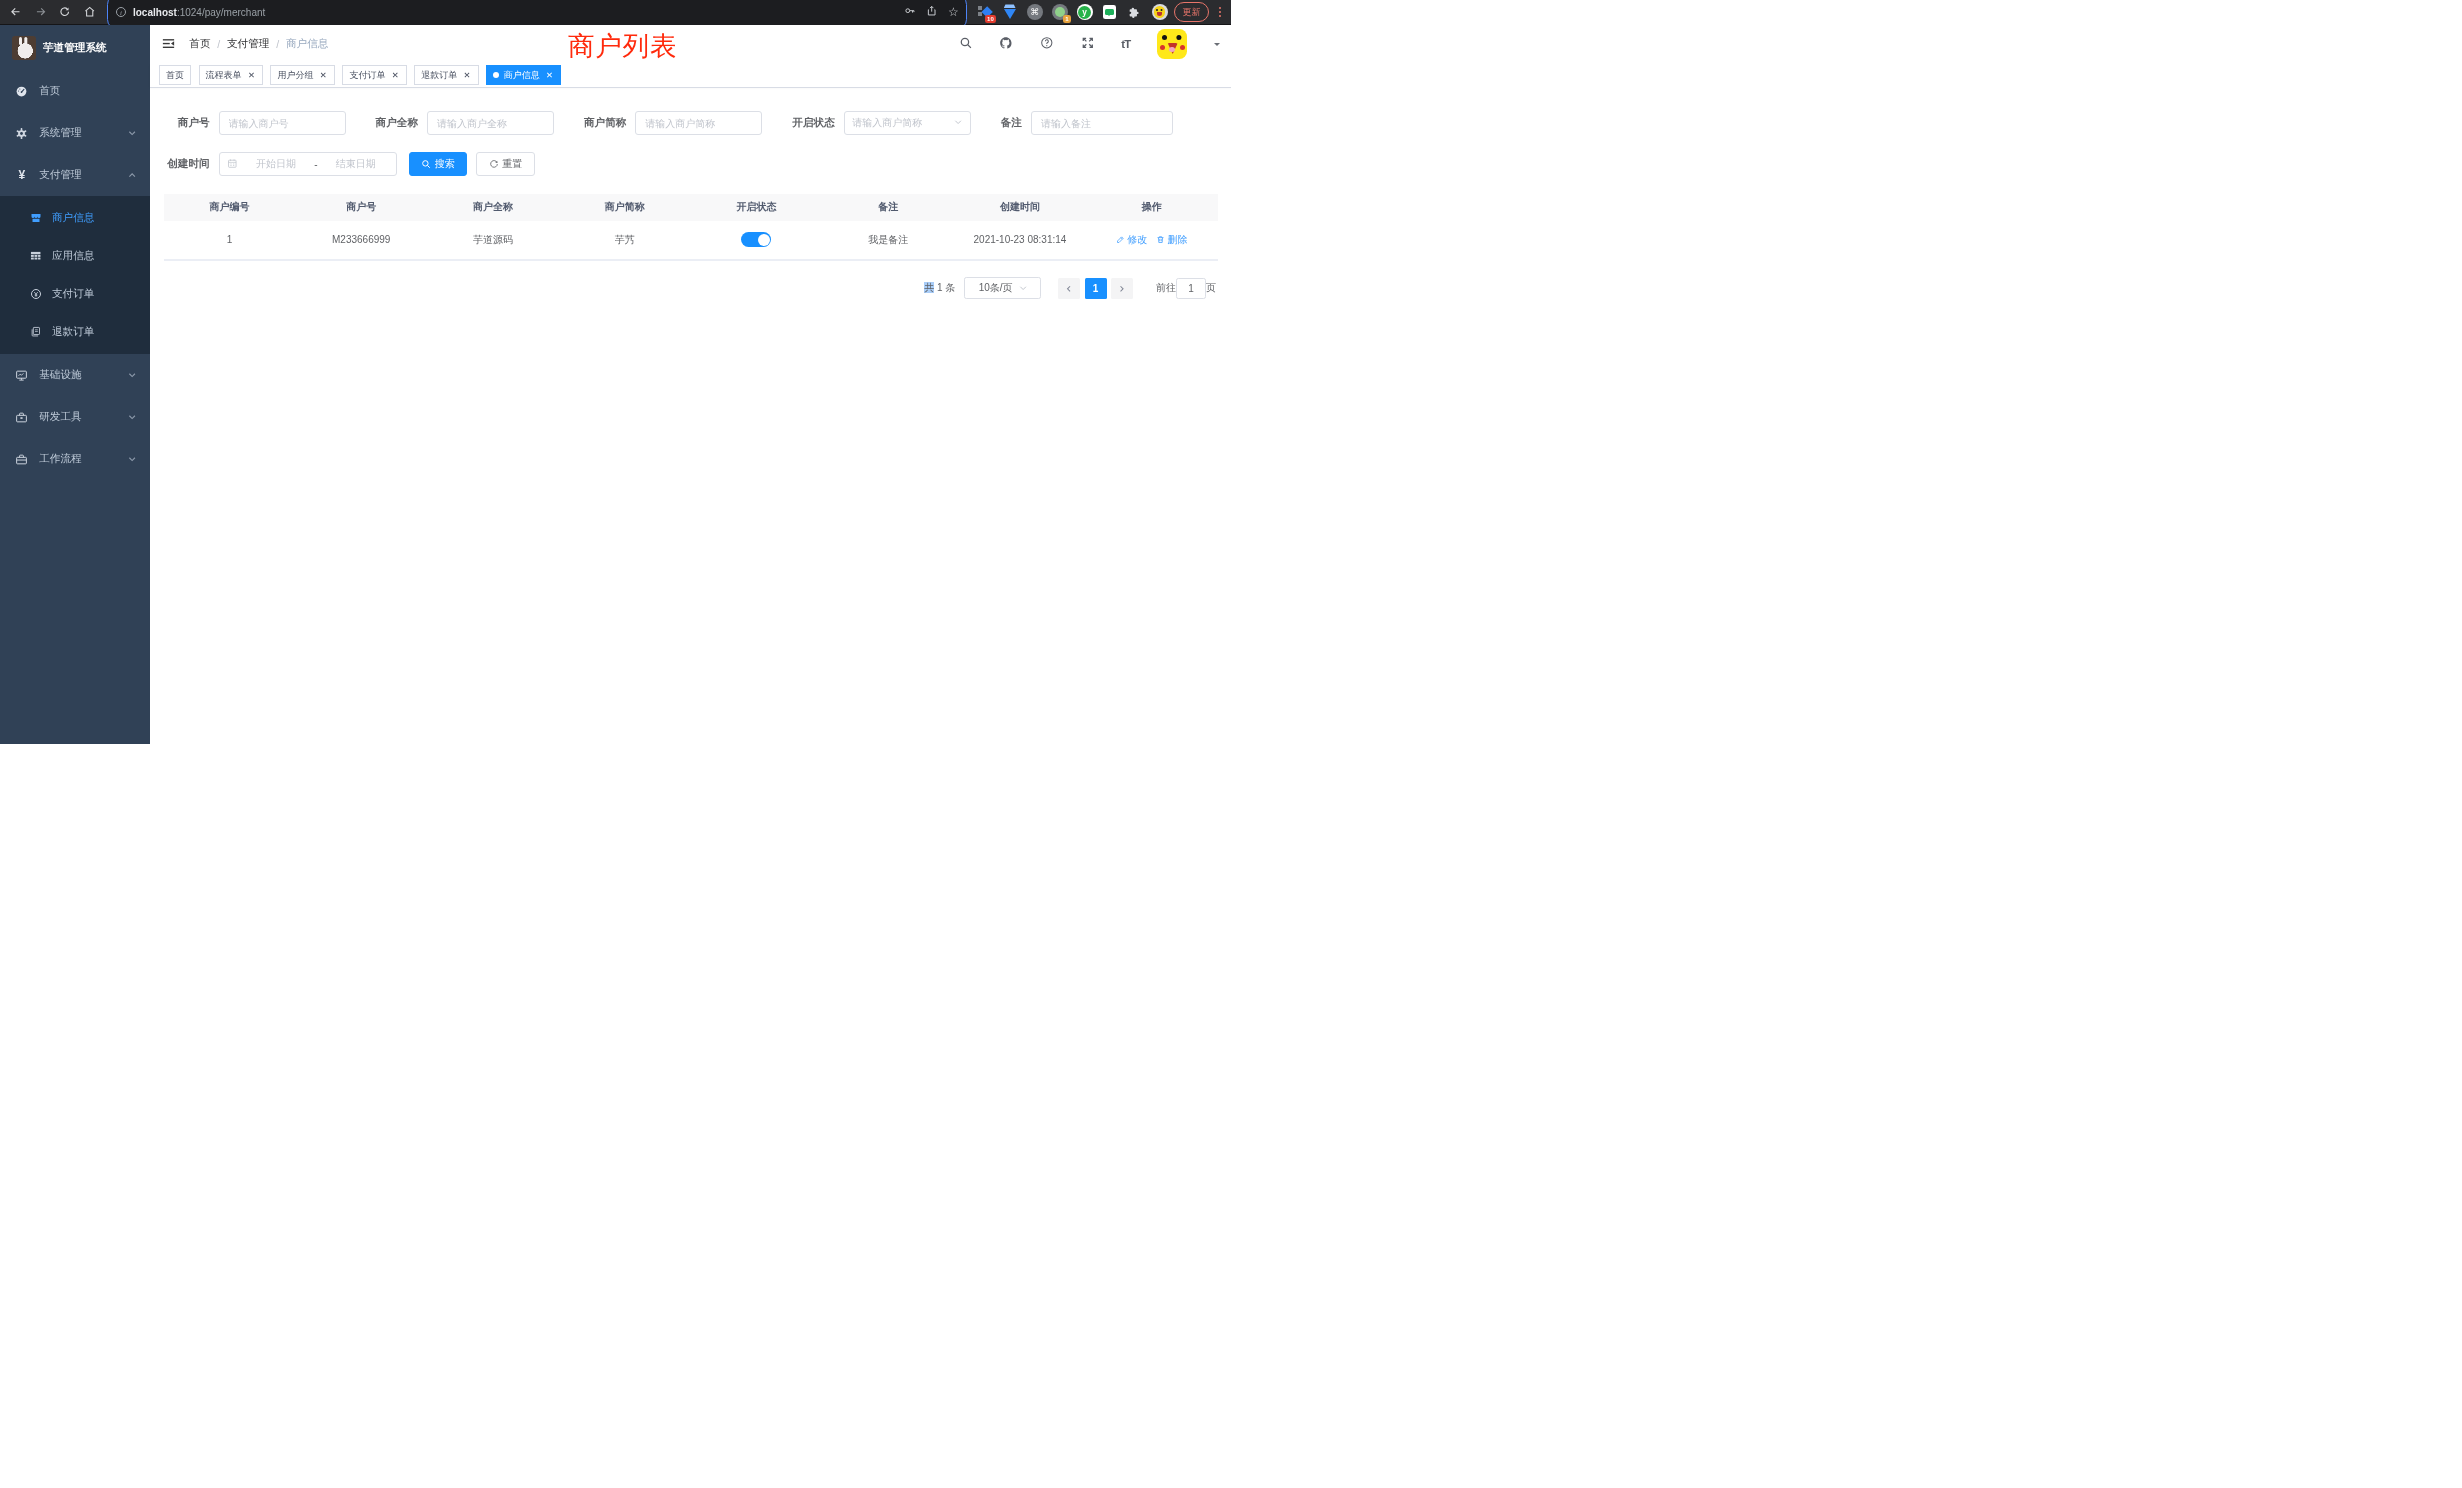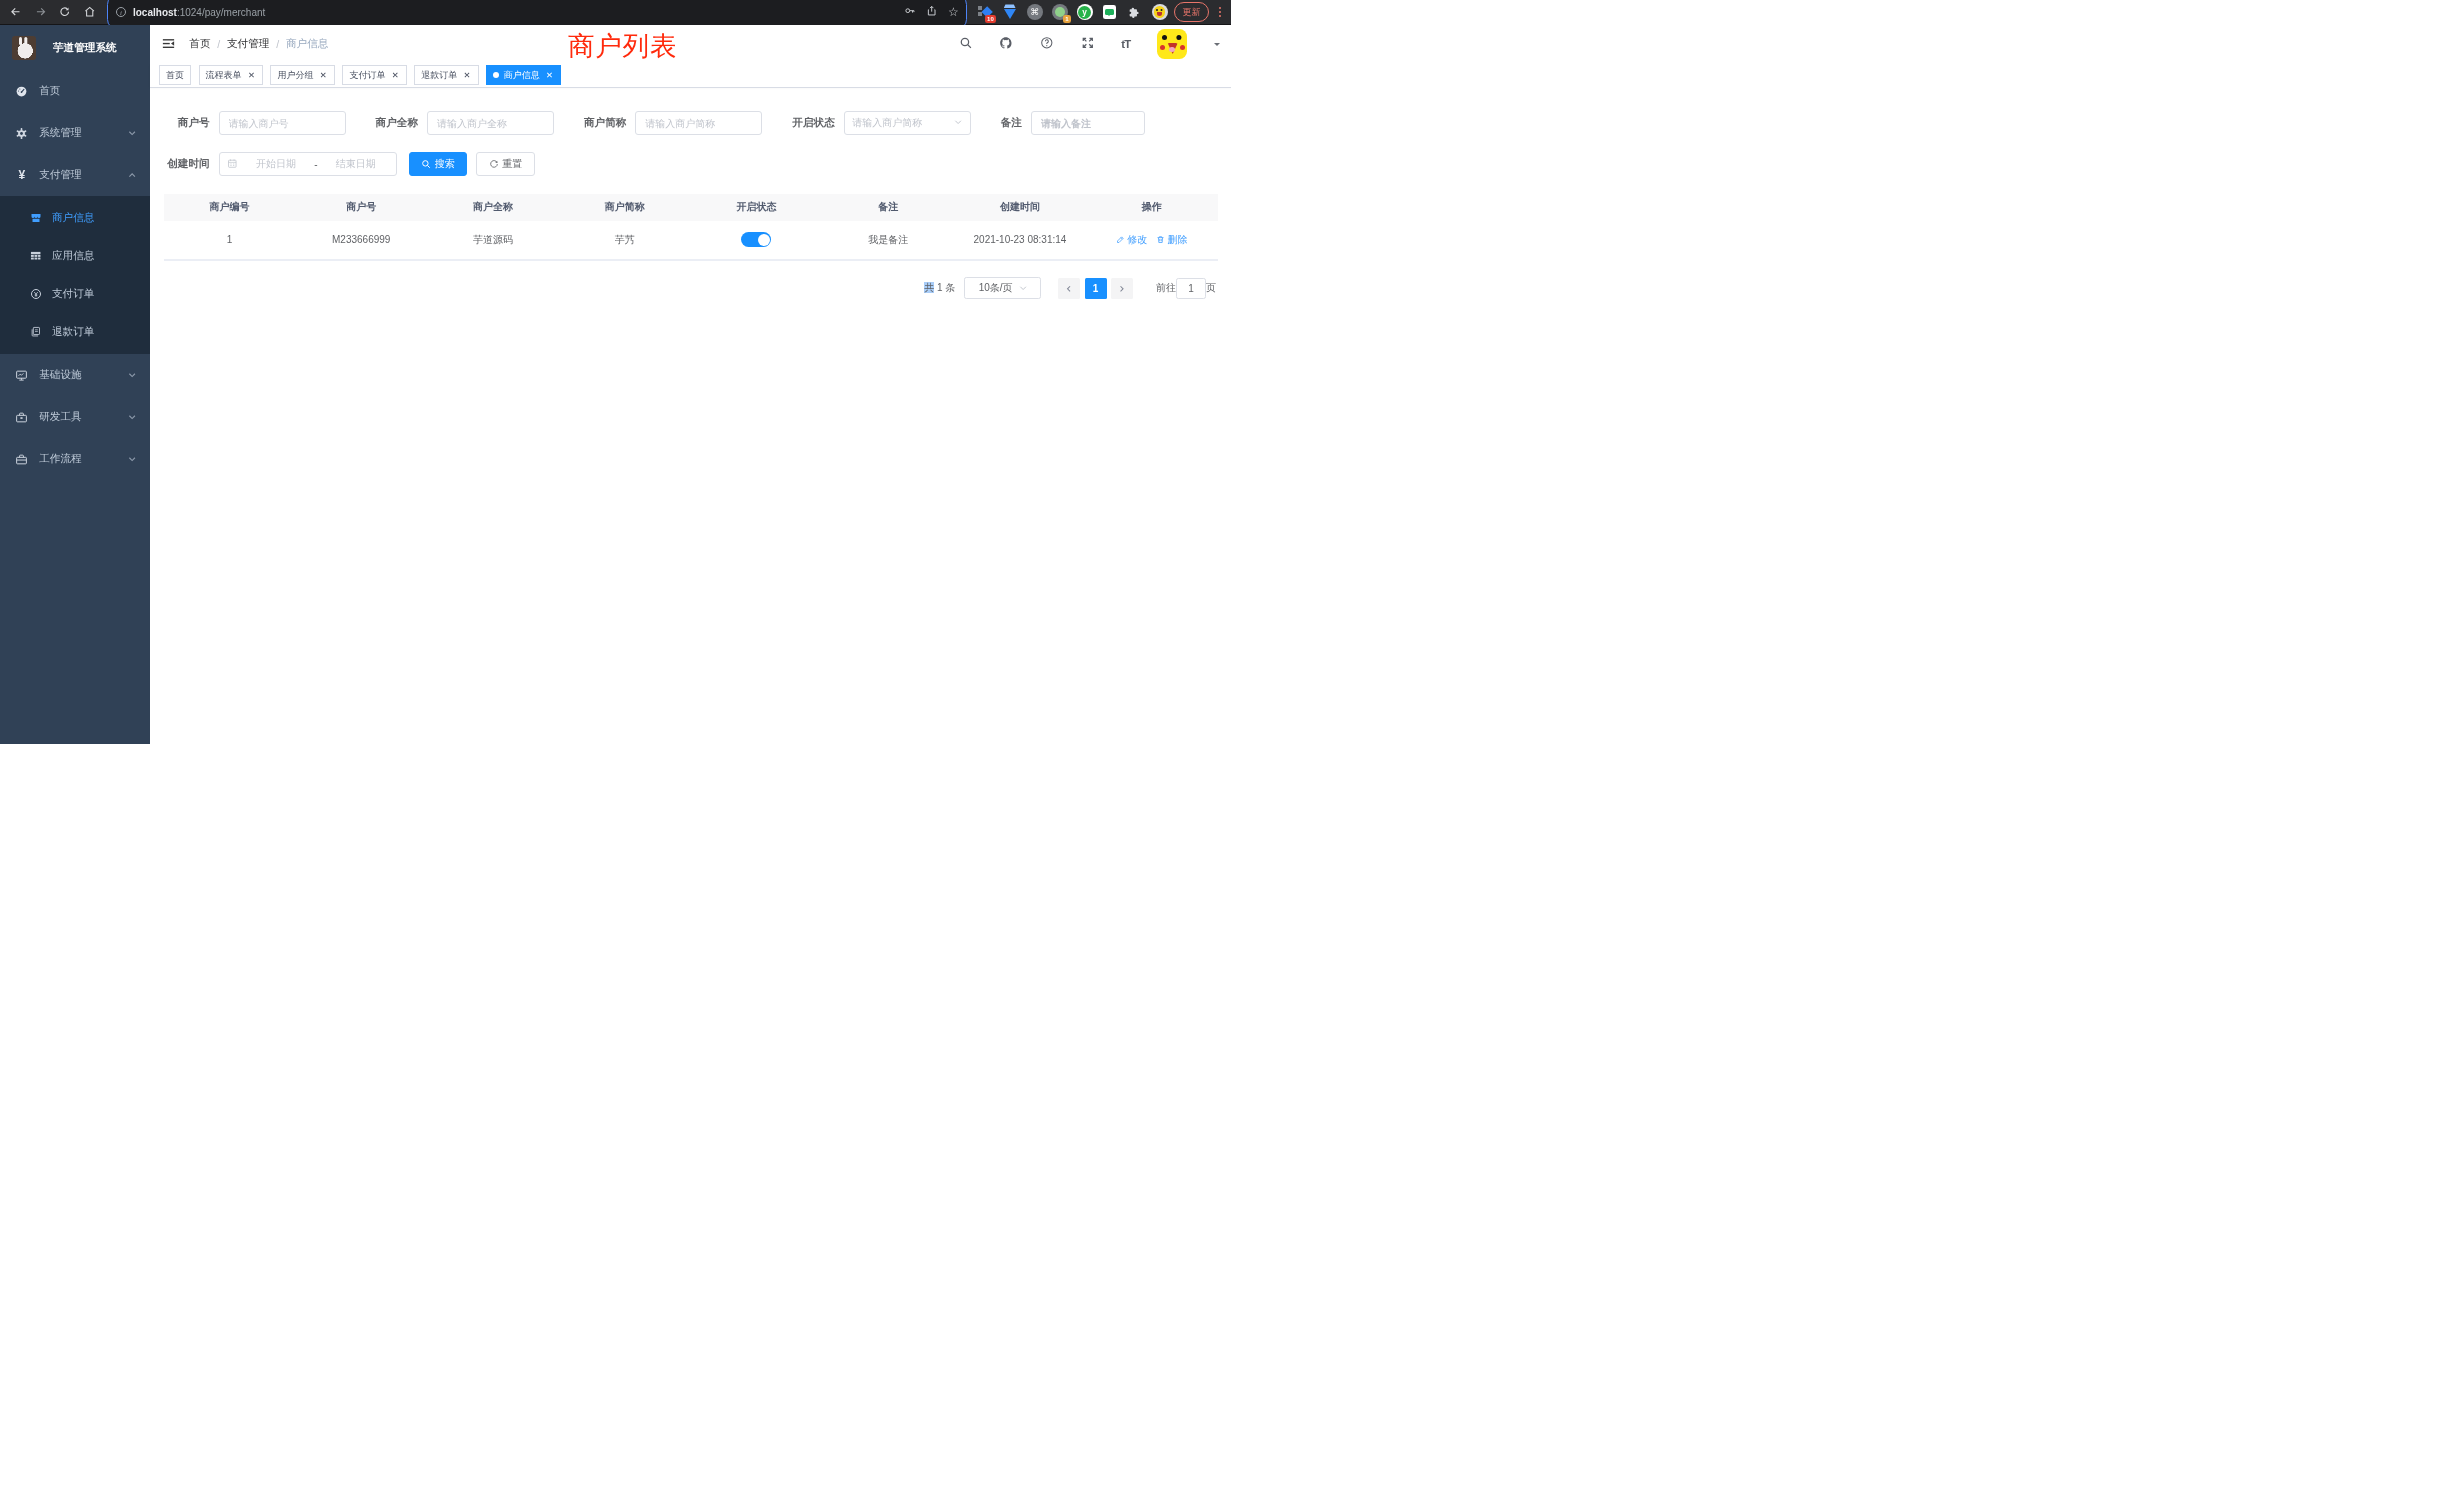--- a/index.html
+++ b/index.html
@@ -46,21 +46,21 @@
   .menu-dots i { width:2.3px; height:2.3px; border-radius:50%; background:#e8756a; }
 
   
   .app { display:flex; height:719px; }
 
   
   .sidebar { width:150px; background:#304156; flex:0 0 auto; color:#bfcbd9; font-size:10.6px; }
   .logo-row { display:flex; align-items:center; padding:8.3px 0 8.3px 12px; height:45px; }
   .logo-img { width:24px; height:24px; border-radius:3px; background:radial-gradient(circle at 55% 62%, #efeceb 0 38%, #4d3d33 39%); position:relative; flex:0 0 auto; }
   .logo-img:before { content:""; position:absolute; left:6.8px; top:1.5px; width:3px; height:8.3px; background:#f2efee; border-radius:1.5px; box-shadow:5.3px 0 0 #f2efee; }
-  .logo-title { color:#fff; font-weight:600; margin-left:17px; font-size:10.6px; white-space:nowrap; }
+  .logo-title { color:#fff; font-weight:600; margin-left:7px; font-size:10.6px; white-space:nowrap; }
   .menu-item { position:relative; height:42px; display:flex; align-items:center; padding-left:15px; cursor:pointer; }
   .menu-item .m-ic { width:13.6px; height:13.6px; margin-right:10.6px; display:flex; align-items:center; justify-content:center; color:#dfe4ec; flex:0 0 auto; font-size:12px; }
   .menu-item .chev { position:absolute; right:13.6px; color:#8d9aab; }
   .chev svg { width:8.3px; height:8.3px; }
   .submenu { background:#1f2d3d; padding:3px 0; }
   .sub-item { height:38px; display:flex; align-items:center; padding-left:30px; cursor:pointer; }
   .sub-item .m-ic { width:12px; height:12px; margin-right:10px; display:flex; align-items:center; justify-content:center; color:#c8d0dc; font-size:10px; }
   .sub-item.active { color:#409eff; }
   .sub-item.active .m-ic { color:#409eff; }
   .yen-glyph { font-weight:700; font-size:13px; color:#e8edf4; }
@@ -94,21 +94,21 @@
 
   
   .content { padding:23px 15px 0 7.6px; flex:1 1 auto; }
   .filter-row { display:flex; align-items:center; margin-bottom:17.4px; }
   .f-item { display:flex; align-items:center; margin-right:30px; }
   .f-item:last-child { margin-right:0; }
   .f-label { font-size:10.6px; color:#606266; font-weight:600; white-space:nowrap; margin-right:9px; }
   .f-label.w68 { width:52px; text-align:right; }
   .el-input { width:127px; height:24px; border:0.8px solid #dcdfe6; border-radius:3px; padding:0 9px; font-size:10px; color:#606266; background:#fff; }
   .el-input::placeholder { color:#c0c4cc; }
-  .el-input.w187 { width:114px;font-weight:bold; }
+  .el-input.w187 { width:142px; }
   .el-select { width:127px; height:24px; border:0.8px solid #dcdfe6; border-radius:3px; padding:0 7.6px; display:flex; align-items:center; color:#c0c4cc; font-size:10px; background:#fff; cursor:pointer; }
   .el-select .sel-chev { margin-left:auto; color:#c0c4cc; }
   .sel-chev svg { width:8.3px; height:8.3px; }
   .date-range { width:178px; height:24px; border:0.8px solid #dcdfe6; border-radius:3px; display:flex; align-items:center; padding:0 7.6px; gap:6px; background:#fff; }
   .date-range .cal { color:#c0c4cc; } .cal svg { width:10.6px; height:10.6px; }
   .dr-ph { color:#c0c4cc; font-size:10px; flex:1; text-align:center; }
   .dr-sep { color:#606266; font-size:10px; }
   .btn { height:24px; border-radius:3px; font-size:10px; display:inline-flex; align-items:center; justify-content:center; gap:3.8px; cursor:pointer; border:0.8px solid transparent; padding:0 11.4px; }
   .btn svg { width:10px; height:10px; }
   .btn-primary { background:#1890ff; border-color:#1890ff; color:#fff; margin-left:12px; }

